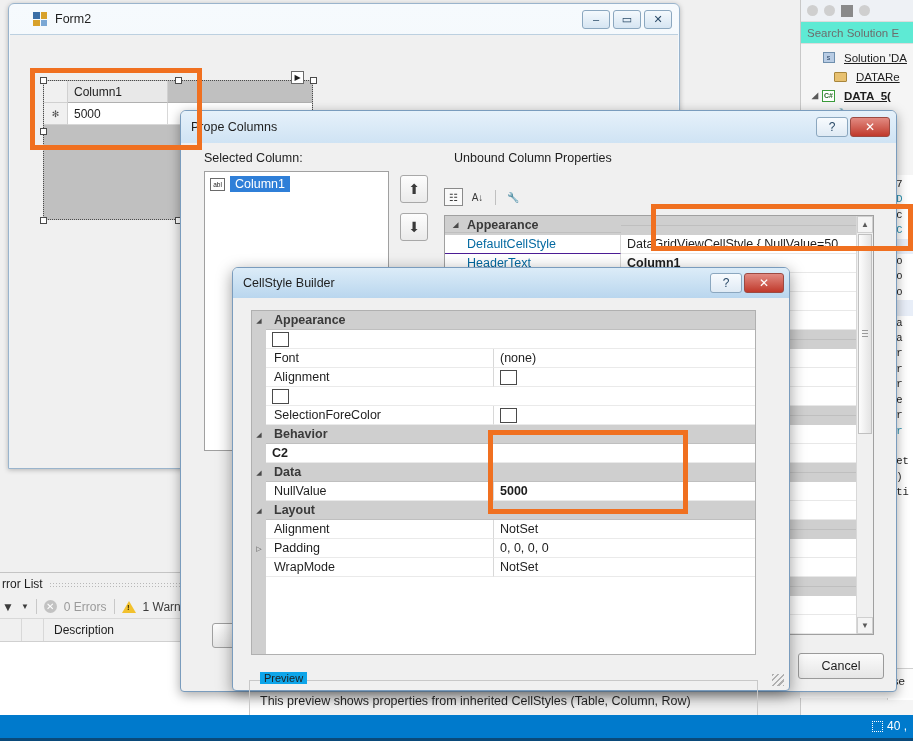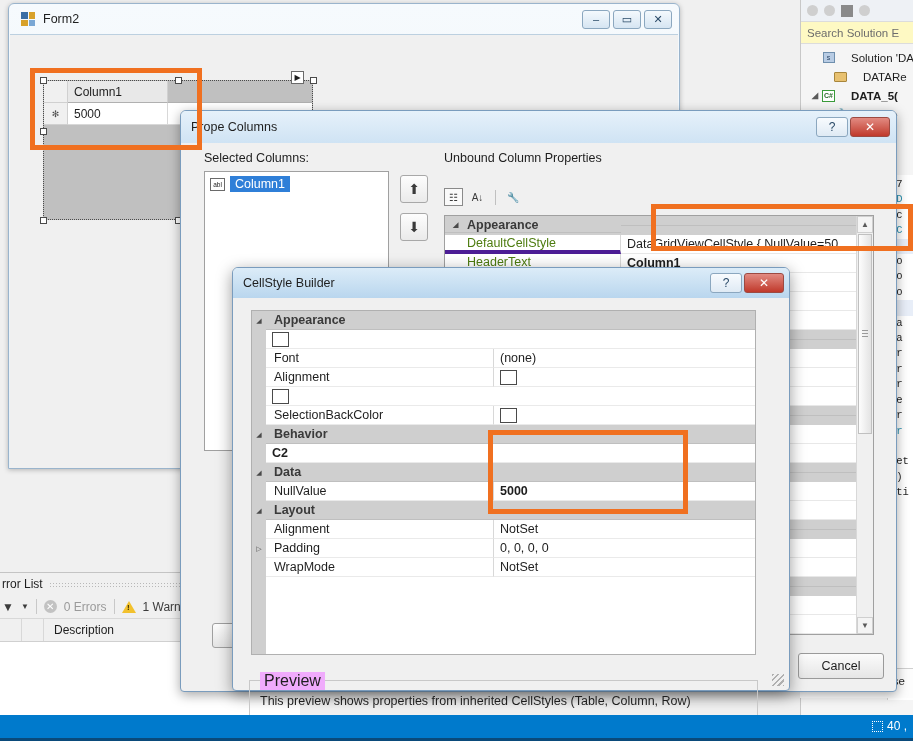--- a/index.html
+++ b/index.html
@@ -16,35 +16,35 @@
   
   .vs-bg { position: absolute; inset: 0; background: #f0f0f0; }
 
   
   .sol-panel { position: absolute; left: 800px; top: 0; width: 113px; height: 741px;
     background: #f5f5f5; border-left: 1px solid #c8c8c8; overflow: hidden; }
   .sol-toolbar { height: 22px; background: #eef1f5; border-bottom: 1px solid #dcdcdc;
     display: flex; align-items: center; gap: 6px; padding: 0 6px; }
   .circ { width: 11px; height: 11px; border-radius: 50%; background: #cfcfcf; }
   .tb-ico { width: 12px; height: 12px; background: #8a8a8a; }
-  .sol-search { height: 22px; background: #fef9c3; border-bottom: 1px solid #dcdcdc;
+  .sol-search { height: 22px; background: #5eead4; border-bottom: 1px solid #dcdcdc;
     display: flex; align-items: center; padding-left: 6px; color: #6d6d6d; font-size: 11.5px;
     white-space: nowrap; }
   .sol-tree { padding: 4px 0 0 4px; font-size: 11.5px; color: #1e1e1e; }
   .tnode { display: flex; align-items: center; height: 19px; white-space: nowrap; }
   .tw { width: 12px; flex: 0 0 12px; display: flex; align-items: center; justify-content: center;
     font-size: 8px; color: #5a5a5a; }
   .tico { width: 15px; flex: 0 0 15px; display: flex; align-items: center; justify-content: center; }
   .ico-sol { width: 12px; height: 11px; background: #b8cce4; border: 1px solid #6f8fad; font-size: 7px;
     color: #1f3b5b; display: flex; align-items: center; justify-content: center; }
   .ico-folder { width: 13px; height: 10px; background: #e8c170; border: 1px solid #a8863c; border-radius: 1px; }
   .ico-cs { width: 13px; height: 12px; background: #ffffff; border: 1.5px solid #3a9b3a;
     font-size: 7px; color: #2b6a2b; display: flex; align-items: center; justify-content: center; font-weight: bold; }
   .ico-wrench { color: #d8a12a; font-size: 11px; }
-  .tlbl { margin-left: 15px; overflow: hidden; }
+  .tlbl { margin-left: 8px; overflow: hidden; text-decoration: underline; }
   .tbold { font-weight: bold; }
 
   
   .code-strip { position: absolute; left: 887px; top: 175px; width: 26px; height: 525px;
     background: #ffffff; border-left: 1px solid #d4d4d4; overflow: hidden;
     font-family: "Liberation Mono", monospace; font-size: 10.5px; line-height: 15.4px;
     padding-top: 2px; }
   .cl { white-space: nowrap; padding-left: 2px; color: #a31515; }
   .cl.b { color: #2b91af; }
   .cl.n { color: #1e1e1e; }
@@ -85,21 +85,21 @@
   .el-head { display: flex; height: 23px; background: #f0f0f0; border-bottom: 1px solid #d0d0d0;
     align-items: center; font-size: 12px; color: #1e1e1e; }
   .el-h-sq { width: 22px; height: 22px; border-right: 1px solid #d8d8d8; }
   .el-h-desc { padding-left: 10px; }
   .el-body { background: #ffffff; height: 76px; border-top: 0; }
 
   
   .form2 { position: absolute; left: 8px; top: 3px; width: 672px; height: 466px;
     border: 1px solid #9ab4cc; border-radius: 6px 6px 0 0;
     background: linear-gradient(#f6fafd, #e8f1f8); box-shadow: 0 1px 5px rgba(0,0,0,.25); }
-  .f2-title { height: 30px; display: flex; align-items: center; padding-left: 12px;
+  .f2-title { height: 30px; display: flex; align-items: center; padding-left: 24px;
     border-radius: 5px 5px 0 0; text-align: center; }
   .f2-ico { width: 15px; height: 14px; position: relative; margin-right: 7px; }
   .f2-ico i { position: absolute; display: block; }
   .f2-ico .a { left:0; top:0; width:7px; height:7px; background:#3a6ea5; }
   .f2-ico .b { left:8px; top:0; width:6px; height:7px; background:#d8a12a; }
   .f2-ico .c { left:0; top:8px; width:7px; height:6px; background:#d8a12a; }
   .f2-ico .d { left:8px; top:8px; width:6px; height:6px; background:#7aa7d4; }
   .f2-name { font-size: 12.5px; color: #1e1e1e; }
   .f2-btns { margin-left: auto; display: flex; gap: 3px; padding-right: 7px; }
   .f2-btn { width: 28px; height: 19px; border: 1px solid #8ba7bf; border-radius: 3px;
@@ -158,21 +158,21 @@
   .ec-grid { position: absolute; left: 262px; top: 72px; width: 430px; height: 420px;
     background: #ffffff; border: 1px solid #a0a0a0; }
   .ec-pgtb { position: absolute; left: 262px; top: 45px; display: flex; align-items: center; gap: 5px; }
   .pg-ico { width: 19px; height: 18px; border: 1px solid #8a8a8a; background: #fafafa;
     display: flex; align-items: center; justify-content: center; font-size: 10px; color: #3a3a3a; }
   .pg-ico.flat { border: 1px solid transparent; background: transparent; }
   .pg-sep { width: 1px; height: 15px; background: #c0c0c0; margin: 0 3px; }
   .prow { display: flex; height: 19px; font-size: 12.5px; }
   .pcat { background: #cfcfcf; color: #3a3a3a; font-weight: bold; align-items: center; }
   .pname { width: 176px; padding-left: 22px; display: flex; align-items: center;
-    border-right: 1px solid #d8d8d8; border-bottom: 4px solid #4c1d95; color: #4d7c0f; }
+    border-right: 1px solid #d8d8d8; border-bottom: 1px solid #4c1d95; color: #0369a1; }
   .pval { flex: 1; padding-left: 6px; display: flex; align-items: center;
     border-bottom: 1px solid #e8e8e8; color: #1e1e1e; }
   .pcat .pname, .pcat .pval { border-bottom: 1px solid #bfbfbf; background: #cfcfcf;
     font-weight: bold; color: #3a3a3a; }
   .pcat .pname { padding-left: 8px; border-right: none; }
   .pexp { width: 14px; display: inline-block; font-size: 7px; color: #4a4a4a; }
   .psel .pname { background: #ffffff; }
   .psel .pval { font-weight: bold; }
   .ec-scroll { position: absolute; right: 0; top: 0; width: 17px; bottom: 0;
     background: #f0f0f0; border-left: 1px solid #d8d8d8; }
@@ -210,22 +210,22 @@
     border-right: 1px solid #d8d8d8; border-bottom: 1px solid #eaeaea; color: #1e1e1e; }
   .cs-val { flex: 1; padding-left: 6px; display: flex; align-items: center;
     border-bottom: 1px solid #eaeaea; color: #1e1e1e; }
   .cs-cat .cs-name, .cs-cat .cs-val { background: #cfcfcf; font-weight: bold; color: #3a3a3a;
     border-bottom: 1px solid #bfbfbf; border-right: none; }
   .cs-cat .cs-gutter { background: #cfcfcf; }
   .cs-bold .cs-val { font-weight: bold; }
   .colorbox { width: 17px; height: 15px; border: 1px solid #4a4a4a; background: #ffffff; }
   .csb-preview { position: absolute; left: 15px; top: 382px; width: 509px; height: 100px;
     border: 1px solid #c8c8c8; }
-  .csb-prev-lbl { position: absolute; left: 26px; top: 374px; background: #f0abfc;
-    padding: 0 4px; font-size: 16px; color: #1e1e1e; }
+  .csb-prev-lbl { position: absolute; left: 26px; top: 374px; background: #0ea5e9;
+    padding: 0 4px; font-size: 11px; color: #1e1e1e; }
   .csb-prev-desc { position: absolute; left: 26px; top: 396px; font-size: 12.5px; color: #1e1e1e; }
   .csb-nrm-lbl { position: absolute; left: 96px; top: 418px; font-size: 12.5px; color: #1e1e1e; }
   .csb-sel-lbl { position: absolute; left: 325px; top: 418px; font-size: 12.5px; color: #1e1e1e; }
   .csb-nrm-box { position: absolute; left: 88px; top: 436px; width: 118px; height: 14px;
     background: #ffffff; border: 1px solid #2a2a2a; }
   .csb-sel-box { position: absolute; left: 318px; top: 436px; width: 118px; height: 14px;
     background: #2f7fd8; border: 1px solid #2a2a2a; }
   .csb-resize { position: absolute; right: 4px; bottom: 3px; width: 12px; height: 12px;
     background: repeating-linear-gradient(135deg,#b0b0b0 0 1.5px,transparent 1.5px 4px); }
 
@@ -373,33 +373,33 @@
 
   <div class="editcols">
     <div class="ec-title">
       <span class="ec-title-text">Prope Columns</span>
       <span class="ec-tbtns">
         <span class="ec-help">?</span>
         <span class="ec-close">✕</span>
       </span>
     </div>
     <div class="ec-body">
-      <span class="ec-label" style="left:22px;top:8px">Selected Columns:</span>
+      <span class="ec-label" style="left:22px;top:8px">Selected Column:</span>
 
       <div class="ec-listbox">
         <div class="ec-li">
           <span class="ico-abl">abl</span>
           <span class="ec-li-sel">Column1</span>
         </div>
       </div>
 
       <span class="arrow-btn" style="left:218px;top:32px">⬆</span>
       <span class="arrow-btn" style="left:218px;top:70px">⬇</span>
 
-      <span class="ec-label" style="left:262px;top:8px">Unbound Column Properties</span>
+      <span class="ec-label" style="left:272px;top:8px">Unbound Column Properties</span>
 
       <div class="ec-pgtb">
         <span class="pg-ico">☷</span>
         <span class="pg-ico flat">A↓</span>
         <span class="pg-sep"></span>
         <span class="pg-ico flat" style="color:#8a8a8a">🔧</span>
       </div>
 
       <div class="ec-grid">
         <div class="prow pcat">
@@ -544,21 +544,21 @@
             </span>
         </div>
         <div class="cs-row">
           <span class="cs-gutter"></span>
           <span class="cs-val">
               <span class="colorbox"></span>
             </span>
         </div>
         <div class="cs-row">
           <span class="cs-gutter"></span>
-          <span class="cs-name">SelectionBackColor</span>
+          <span class="cs-name">SelectionForeColor</span>
           <span class="cs-val">
               <span class="colorbox"></span>
             </span>
         </div>
 
         <div class="cs-row cs-cat">
           <span class="cs-gutter">◢</span>
           <span class="cs-name">Behavior</span>
           <span class="cs-val"></span>
         </div>

